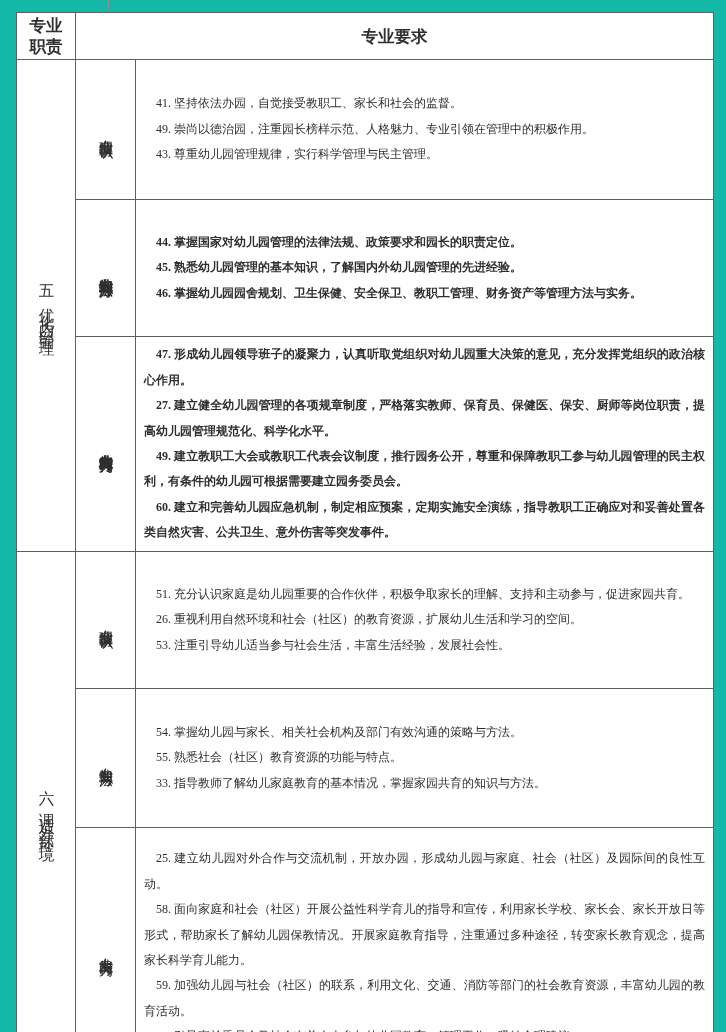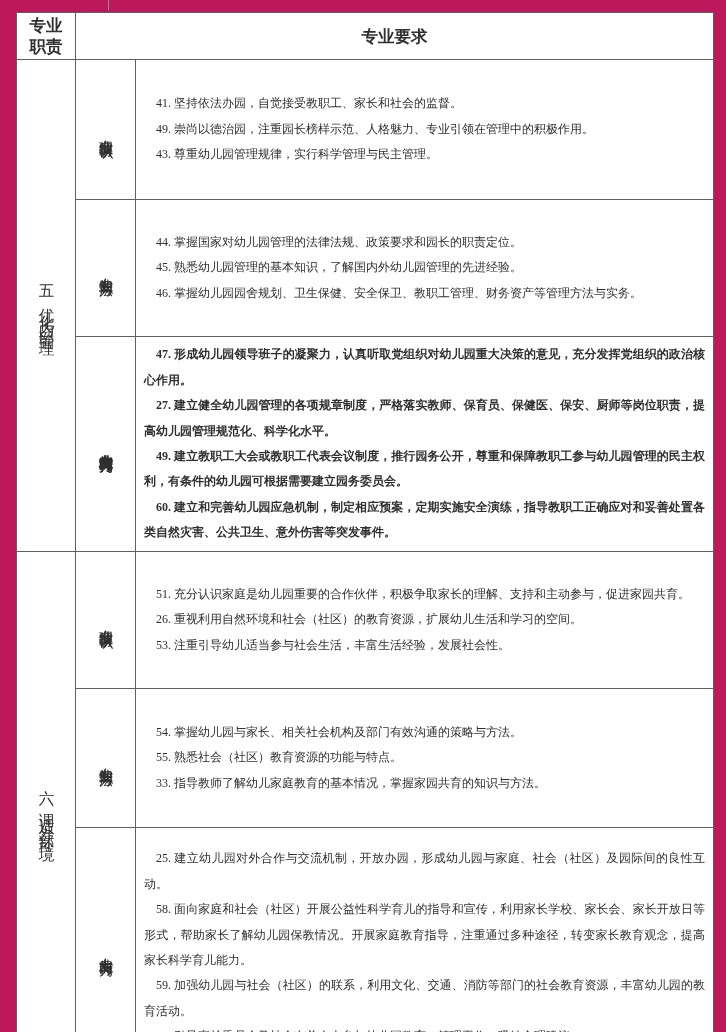--- a/index.html
+++ b/index.html
@@ -3,21 +3,21 @@
 <meta charset="utf-8">
 <style>
   html,body { margin:0; padding:0; }
   body {
     width:726px; height:1032px;
     background:#ffffff;
     font-family:"Liberation Serif","DejaVu Serif",serif;
     color:#2f2f2f;
     overflow:hidden;
   }
-  .page { position:relative; width:726px; height:1032px; background:#be185d; }
+  .page { position:relative; width:726px; height:1032px; background:#14b8a6; }
   .artifact-tick {
     position:absolute; left:108px; top:0; width:1px; height:10px;
     background:#8f8f8f;
   }
   table.std-table {
     position:absolute; left:16px; top:12px;
     width:697px;
     border-collapse:collapse;
     table-layout:fixed;
   }
@@ -43,21 +43,21 @@
   td.sec-cell, td.cat-cell { text-align:center; }
   .vwrap {
     display:inline-block;
     writing-mode:vertical-rl;
     text-orientation:upright;
   }
   .sec-label { font-size:15.5px; letter-spacing:6.5px; }
   .sec-title { margin-top:17px; }
   .cat-label { font-size:14px; letter-spacing:1px; }
   tr.r-a1 td { height:131px; }
-  tr.r-a2 td { height:128px; }
+  tr.r-a2 td { height:128px;font-weight:bold; }
   tr.r-a3 td { height:206px;font-weight:bold; }
   tr.r-b1 td { height:128px; }
   tr.r-b2 td { height:130px; }
   tr.r-b3 td { height:232px; }
 </style>
 </head>
 <body>
 
 <div class="page">
   <div class="artifact-tick"></div>

